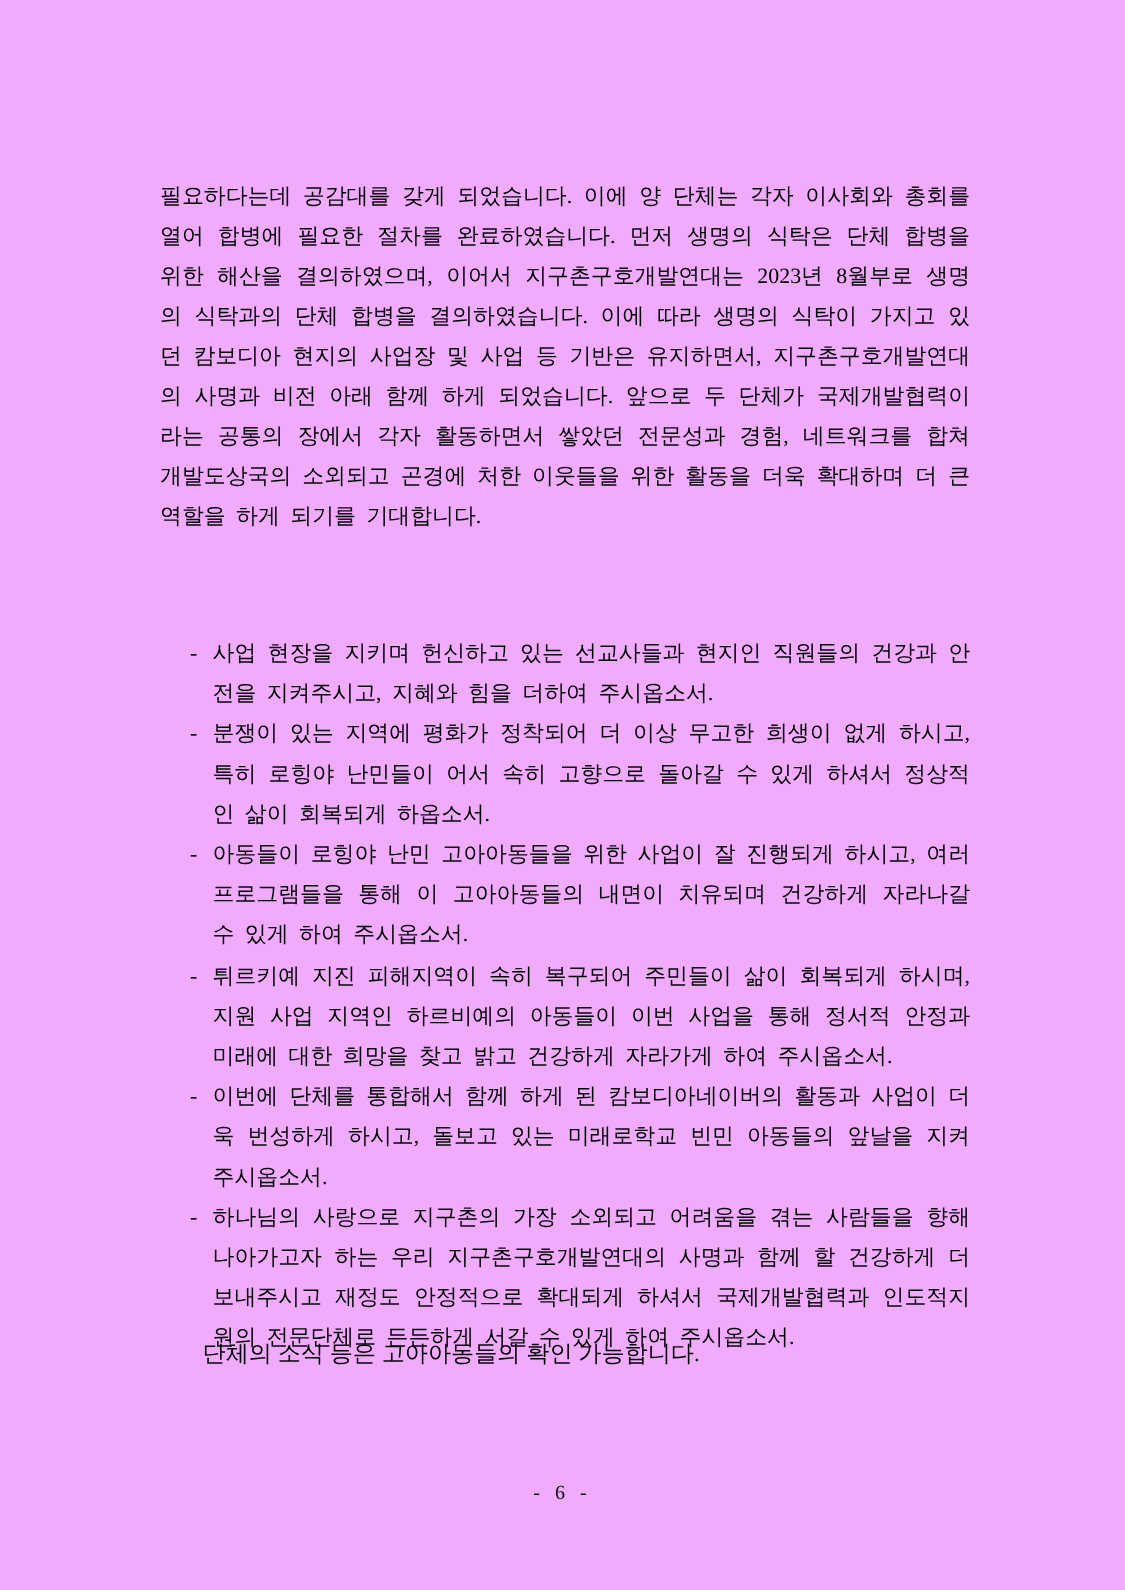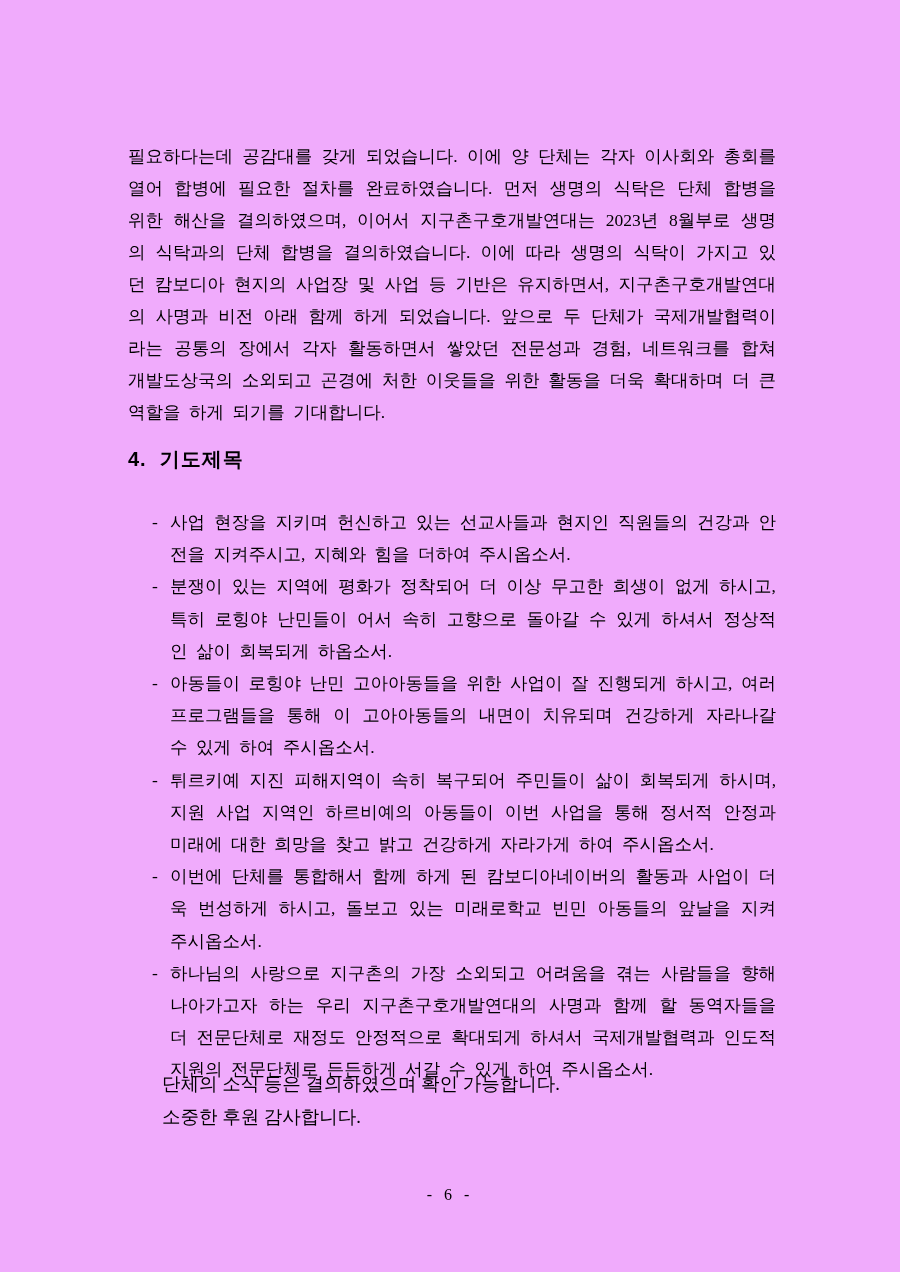--- a/index.html
+++ b/index.html
@@ -76,21 +76,20 @@
     letter-spacing: 4px;
   }
 </style>
 </head>
 <body>
 
 <div class="page">
 
   <div class="content-block intro-paragraph">필요하다는데 공감대를 갖게 되었습니다. 이에 양 단체는 각자 이사회와 총회를 열어 합병에 필요한 절차를 완료하였습니다. 먼저 생명의 식탁은 단체 합병을 위한 해산을 결의하였으며, 이어서 지구촌구호개발연대는 2023년 8월부로 생명의 식탁과의 단체 합병을 결의하였습니다. 이에 따라 생명의 식탁이 가지고 있던 캄보디아 현지의 사업장 및 사업 등 기반은 유지하면서, 지구촌구호개발연대의 사명과 비전 아래 함께 하게 되었습니다. 앞으로 두 단체가 국제개발협력이라는 공통의 장에서 각자 활동하면서 쌓았던 전문성과 경험, 네트워크를 합쳐 개발도상국의 소외되고 곤경에 처한 이웃들을 위한 활동을 더욱 확대하며 더 큰 역할을 하게 되기를 기대합니다.</div>
 
-  <div class="content-block section-heading">4.  기도제목</div>
 
   <div class="content-block prayer-list">
 
     <div class="prayer-item">
       <span class="dash">-</span>
       <span class="item-text">사업 현장을 지키며 헌신하고 있는 선교사들과 현지인 직원들의 건강과 안전을 지켜주시고, 지혜와 힘을 더하여 주시옵소서.</span>
     </div>
 
     <div class="prayer-item">
       <span class="dash">-</span>
@@ -107,25 +106,24 @@
       <span class="item-text">튀르키예 지진 피해지역이 속히 복구되어 주민들이 삶이 회복되게 하시며, 지원 사업 지역인 하르비예의 아동들이 이번 사업을 통해 정서적 안정과 미래에 대한 희망을 찾고 밝고 건강하게 자라가게 하여 주시옵소서.</span>
     </div>
 
     <div class="prayer-item">
       <span class="dash">-</span>
       <span class="item-text">이번에 단체를 통합해서 함께 하게 된 캄보디아네이버의 활동과 사업이 더욱 번성하게 하시고, 돌보고 있는 미래로학교 빈민 아동들의 앞날을 지켜 주시옵소서.</span>
     </div>
 
     <div class="prayer-item">
       <span class="dash">-</span>
-      <span class="item-text">하나님의 사랑으로 지구촌의 가장 소외되고 어려움을 겪는 사람들을 향해 나아가고자 하는 우리 지구촌구호개발연대의 사명과 함께 할 동역자들을 더 전문단체로 재정도 안정적으로 확대되게 하셔서 국제개발협력과 인도적지원의 전문단체로 든든하게 서갈 수 있게 하여 주시옵소서.</span>
+      <span class="item-text">하나님의 사랑으로 지구촌의 가장 소외되고 어려움을 겪는 사람들을 향해 나아가고자 하는 우리 지구촌구호개발연대의 사명과 함께 할 건강하게 더 보내주시고 재정도 안정적으로 확대되게 하셔서 국제개발협력과 인도적지원의 전문단체로 든든하게 서갈 수 있게 하여 주시옵소서.</span>
     </div>
 
   </div>
 
   <div class="content-block footer-note">
-    <div>단체의 소식 등은 결의하였으며 확인 가능합니다.</div>
-    <div>소중한 후원 감사합니다.</div>
+    <div>단체의 소식 등은 고아아동들의 확인 가능합니다.</div>
   </div>
 
   <div class="page-number">- 6 -</div>
 
 </div>
 
 </body></html>

